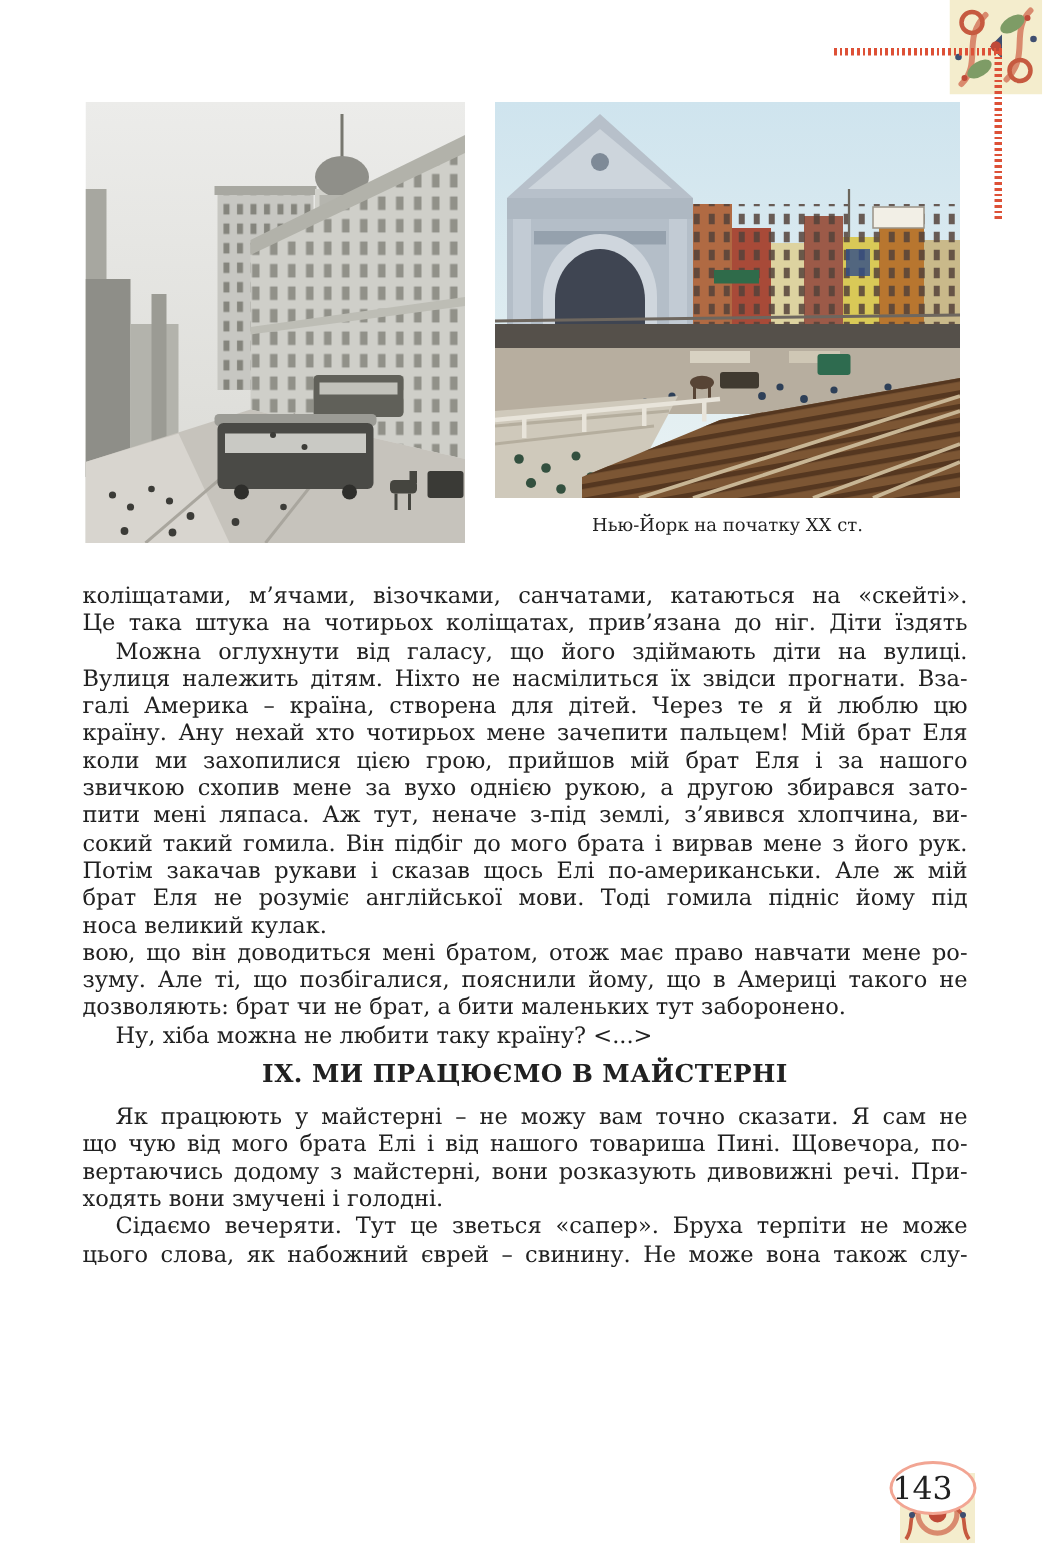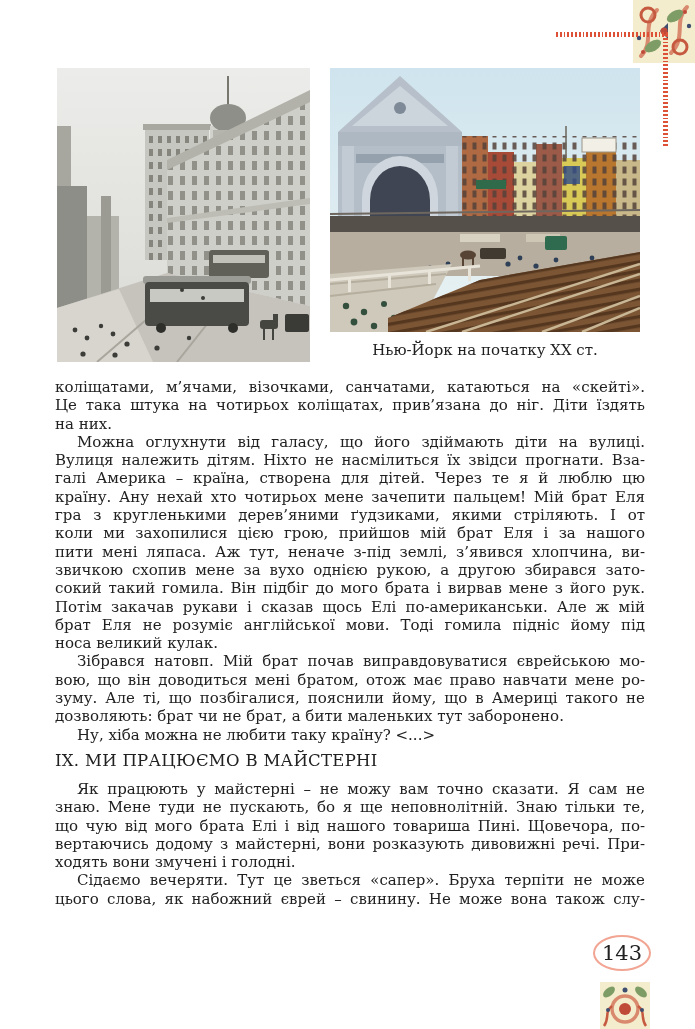--- a/index.html
+++ b/index.html
@@ -9,53 +9,53 @@
     overflow:hidden;
   }
   
   .photo{position:absolute;display:block;}
   .photo svg{display:block;width:100%;height:100%;}
   #photo-left{left:57px;top:68px;width:253px;height:294px;}
   #photo-right{left:330px;top:68px;width:310px;height:264px;}
   
   .caption{
     position:absolute;left:330px;top:341px;width:310px;
-    text-align:center;font-size:15px;line-height:18px;
+    text-align:center;font-size:12px;line-height:18px;
   }
   
   .text-col{
-    position:absolute;left:55px;top:378px;width:590px;
+    position:absolute;left:55px;top:388px;width:590px;
     font-size:15px;line-height:18.3px;
   }
   .para{margin:0;}
   .line{text-align:justify;text-align-last:justify;}
   .line.indent{text-indent:22px;}
   .line.last{text-align-last:left;}
   .chapter-heading{
-    margin:6px 0 8px;font-size:16.5px;font-weight:400;line-height:22px;
-    letter-spacing:.3px;
+    margin:6px 0 8px;font-size:16.5px;font-weight:700;line-height:22px;
+    text-align:center;letter-spacing:.3px;
   }
   
   .orn{position:absolute;z-index:1;}
   #orn-top{right:0;top:0;width:62px;height:63px;}
   #orn-bottom{left:600px;top:982px;width:50px;height:47px;}
   .orn svg{display:block;width:100%;height:100%;}
   .dash-h{
     position:absolute;left:556px;top:32px;width:112px;height:5px;z-index:3;
     background:repeating-linear-gradient(90deg,var(--accent-dash,#dd5137) 0 1.8px,transparent 1.8px 3.8px);
   }
   .dash-v{
     position:absolute;left:663px;top:34px;width:5px;height:112px;z-index:3;
     background:repeating-linear-gradient(180deg,var(--accent-dash,#dd5137) 0 1.8px,transparent 1.8px 3.8px);
   }
   
   .page-num{
-    position:absolute;left:593px;top:935px;width:58px;height:36px;box-sizing:border-box;
+    position:absolute;left:593px;top:974px;width:58px;height:36px;box-sizing:border-box;
     border:2px solid var(--ellipse-border,#f2a593);border-radius:50%;background:#fff;
-    display:flex;align-items:center;justify-content:center;
+    display:flex;align-items:center;justify-content:flex-start;
     font-size:21px;z-index:2;
   }
 </style>
 </head>
 <body>
 
 <div id="page">
 
   <div class="photo" id="photo-left">
     <svg viewBox="0 0 253 294" preserveAspectRatio="none">
@@ -235,53 +235,49 @@
     </svg>
   </div>
 
   <div class="caption">Нью-Йорк на початку XX ст.</div>
 
   <div class="text-col">
     <div id="paras-before">
         <div class="para">
           <div class="line">коліщатами, м’ячами, візочками, санчатами, катаються на «скейті».</div>
           <div class="line">Це така штука на чотирьох коліщатах, прив’язана до ніг. Діти їздять</div>
-          <div class="line last">на них.</div>
         </div>
         <div class="para">
           <div class="line indent">Можна оглухнути від галасу, що його здіймають діти на вулиці.</div>
           <div class="line">Вулиця належить дітям. Ніхто не насмілиться їх звідси прогнати. Вза-</div>
           <div class="line">галі Америка – країна, створена для дітей. Через те я й люблю цю</div>
           <div class="line">країну. Ану нехай хто чотирьох мене зачепити пальцем! Мій брат Еля</div>
         </div>
         <div class="para">
-          <div class="line">гра з кругленькими дерев’яними ґудзиками, якими стріляють. І от</div>
           <div class="line">коли ми захопилися цією грою, прийшов мій брат Еля і за нашого</div>
+          <div class="line">звичкою схопив мене за вухо однією рукою, а другою збирався зато-</div>
           <div class="line">пити мені ляпаса. Аж тут, неначе з-під землі, з’явився хлопчина, ви-</div>
-          <div class="line">звичкою схопив мене за вухо однією рукою, а другою збирався зато-</div>
           <div class="line">сокий такий гомила. Він підбіг до мого брата і вирвав мене з його рук.</div>
           <div class="line">Потім закачав рукави і сказав щось Елі по-американськи. Але ж мій</div>
           <div class="line">брат Еля не розуміє англійської мови. Тоді гомила підніс йому під</div>
           <div class="line last">носа великий кулак.</div>
         </div>
         <div class="para">
-          <div class="line indent">Зібрався натовп. Мій брат почав виправдовуватися єврейською мо-</div>
           <div class="line">вою, що він доводиться мені братом, отож має право навчати мене ро-</div>
           <div class="line">зуму. Але ті, що позбігалися, пояснили йому, що в Америці такого не</div>
           <div class="line last">дозволяють: брат чи не брат, а бити маленьких тут заборонено.</div>
         </div>
         <div class="para">
           <div class="line indent last">Ну, хіба можна не любити таку країну? &lt;...&gt;</div>
         </div>
       </div>
     <h2 class="chapter-heading">IX. МИ ПРАЦЮЄМО В МАЙСТЕРНІ</h2>
     <div id="paras-after">
         <div class="para">
           <div class="line indent">Як працюють у майстерні – не можу вам точно сказати. Я сам не</div>
-          <div class="line">знаю. Мене туди не пускають, бо я ще неповнолітній. Знаю тільки те,</div>
           <div class="line">що чую від мого брата Елі і від нашого товариша Пині. Щовечора, по-</div>
           <div class="line">вертаючись додому з майстерні, вони розказують дивовижні речі. При-</div>
           <div class="line last">ходять вони змучені і голодні.</div>
         </div>
         <div class="para">
           <div class="line indent">Сідаємо вечеряти. Тут це зветься «сапер». Бруха терпіти не може</div>
           <div class="line">цього слова, як набожний єврей – свинину. Не може вона також слу-</div>
         </div>
       </div>
   </div>

